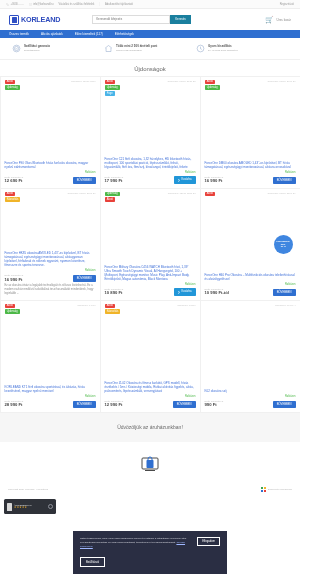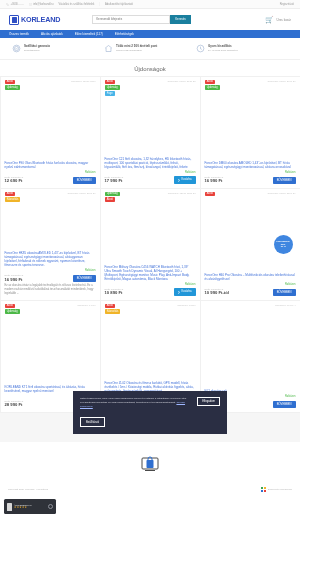--- a/index.html
+++ b/index.html
@@ -2,21 +2,21 @@
 <html><head>
 <meta charset="utf-8">
 <style>
   * { box-sizing: border-box; margin: 0; padding: 0; }
   html, body {
     width: 300px; height: 574px;
     font-family: "Liberation Sans", sans-serif;
     background: #ffffff;
     overflow: hidden;
   }
-  .page { width: 300px; height: 434px; position: relative; background:#fff; }
+  .page { width: 300px; height: 574px; position: relative; background:#fff; }
 
   
   .topbar {
     height: 9px; background: #fbfbfb; border-bottom: 1px solid #eeeeee;
     display: flex; align-items: center; padding: 0 6px; gap: 5px;
     font-size: 2.6px; color: #9a9a9a; white-space: nowrap;
   }
   .topbar .tb-item { display:flex; align-items:center; gap:1.5px; }
   .tb-ico { width:3px; height:3px; opacity:.45; display:inline-block; }
   .tb-sep { color:#dcdcdc; }

